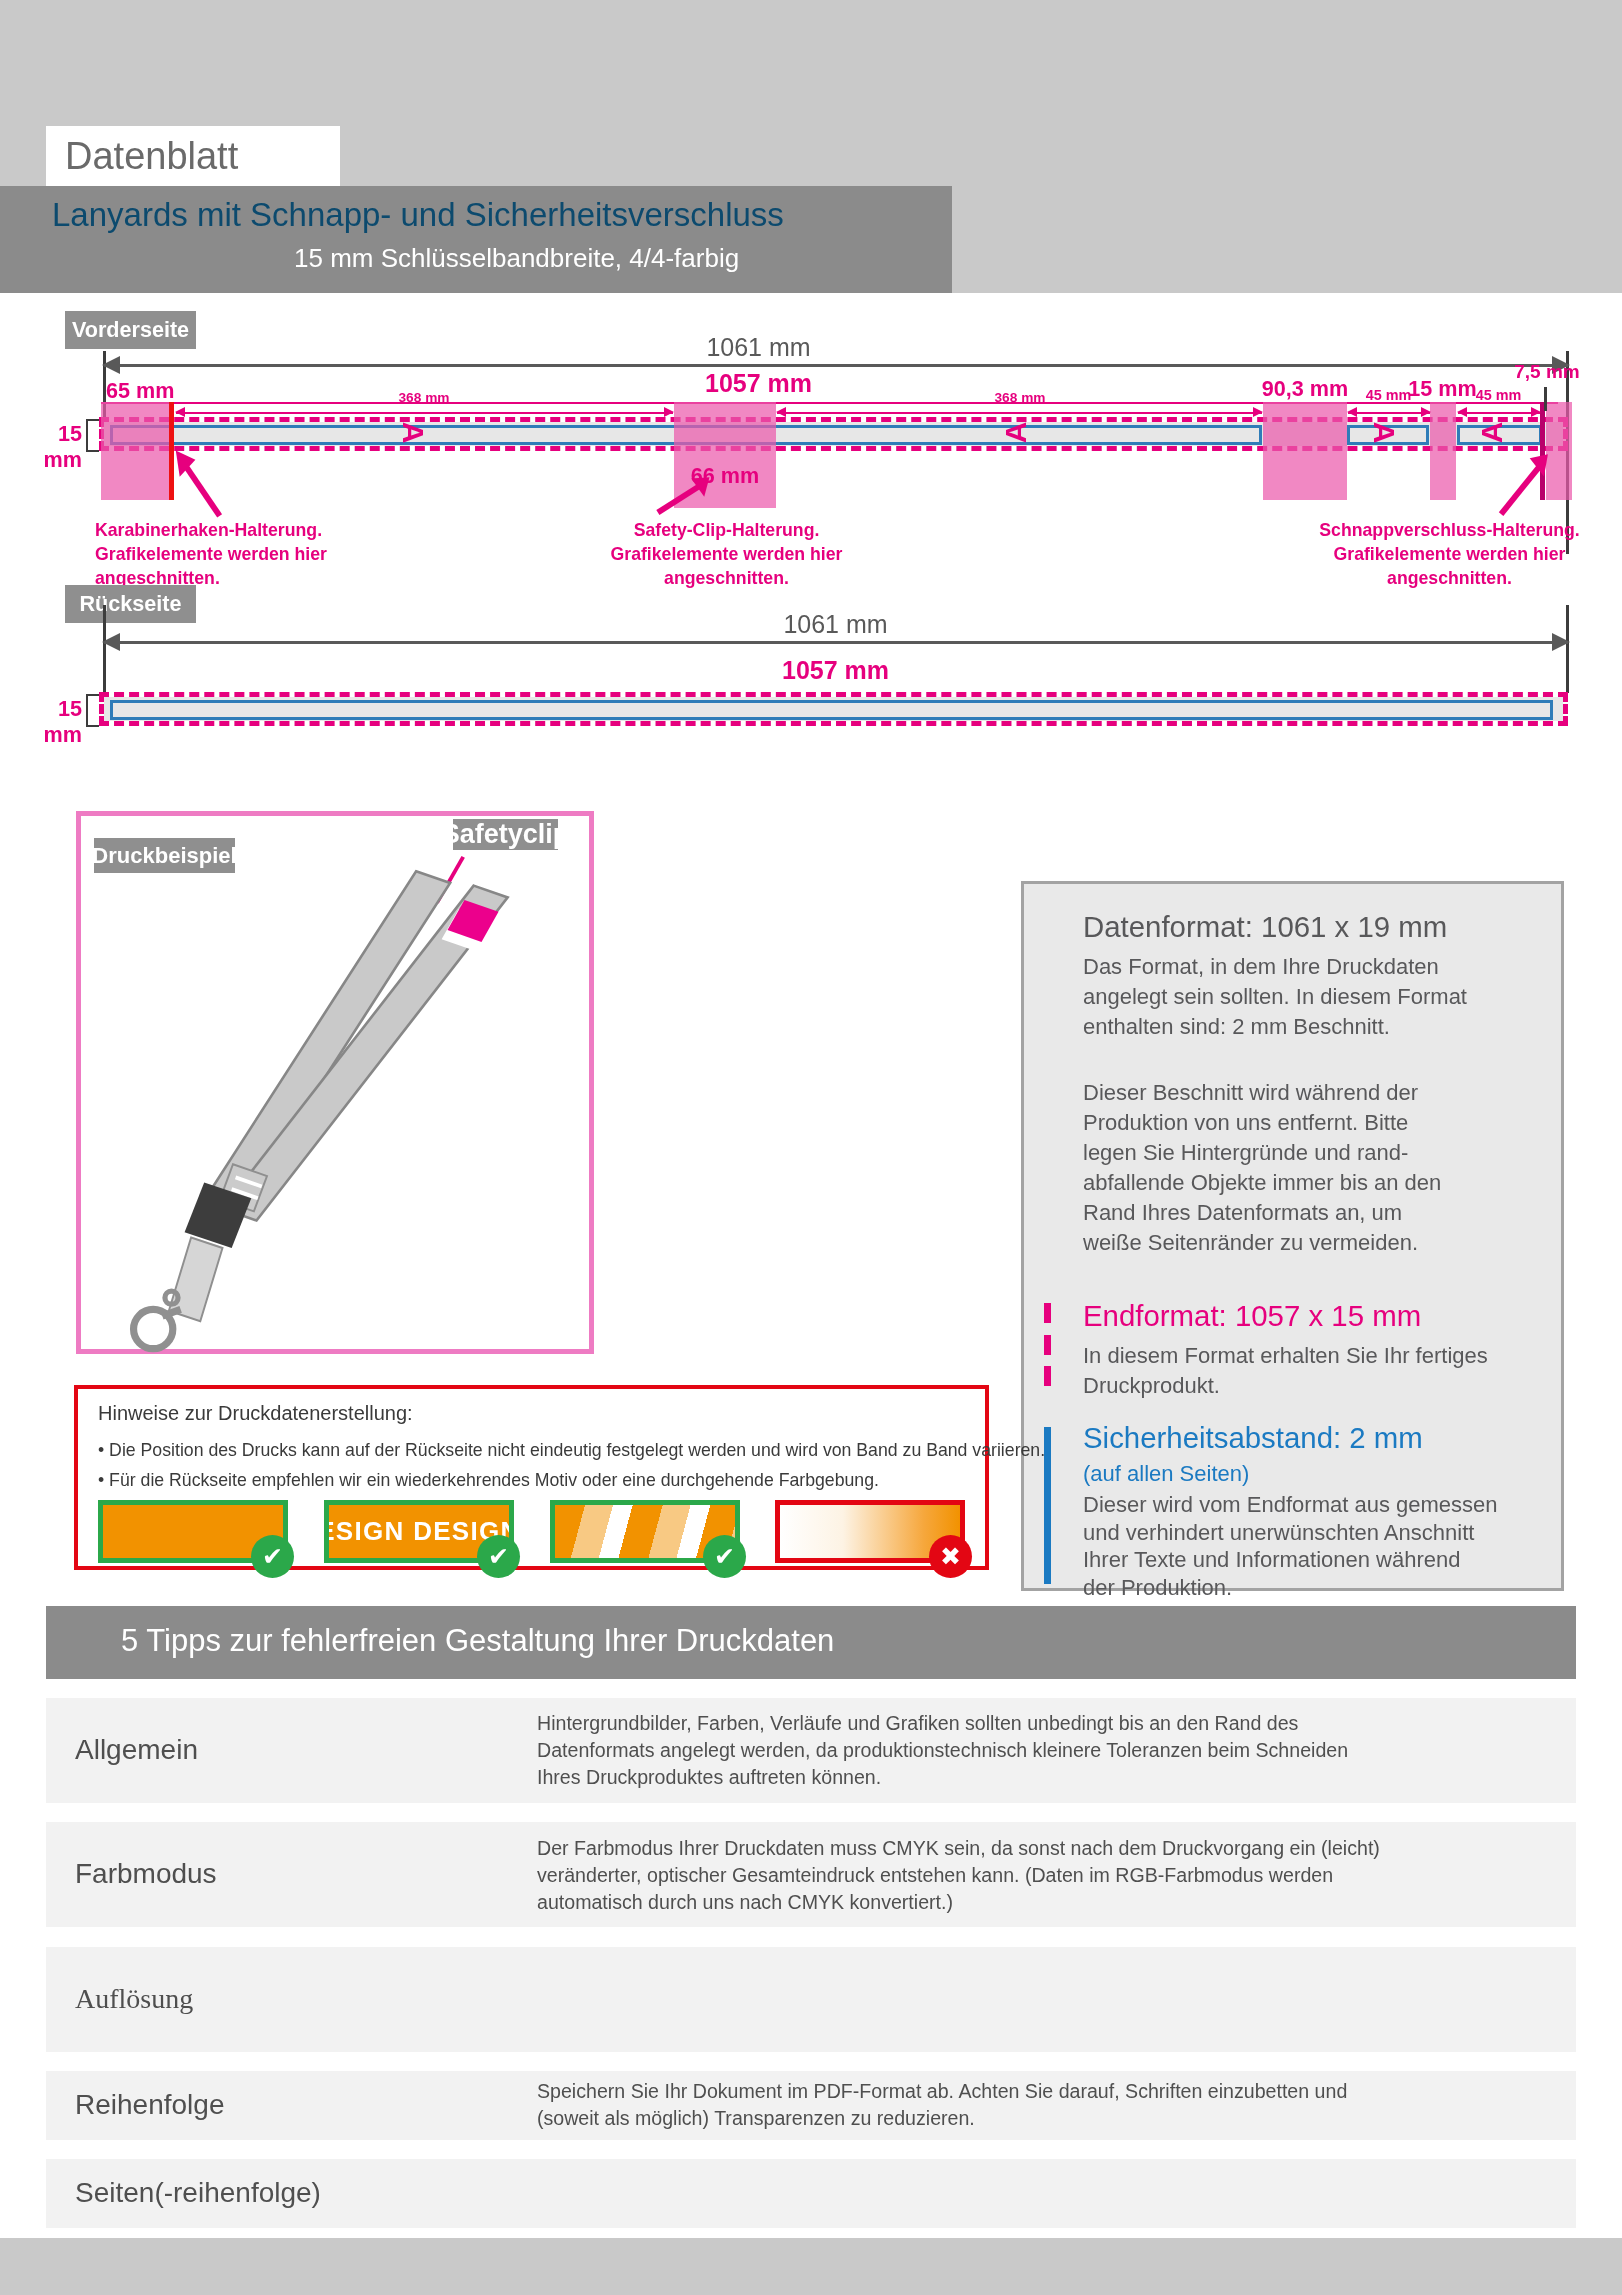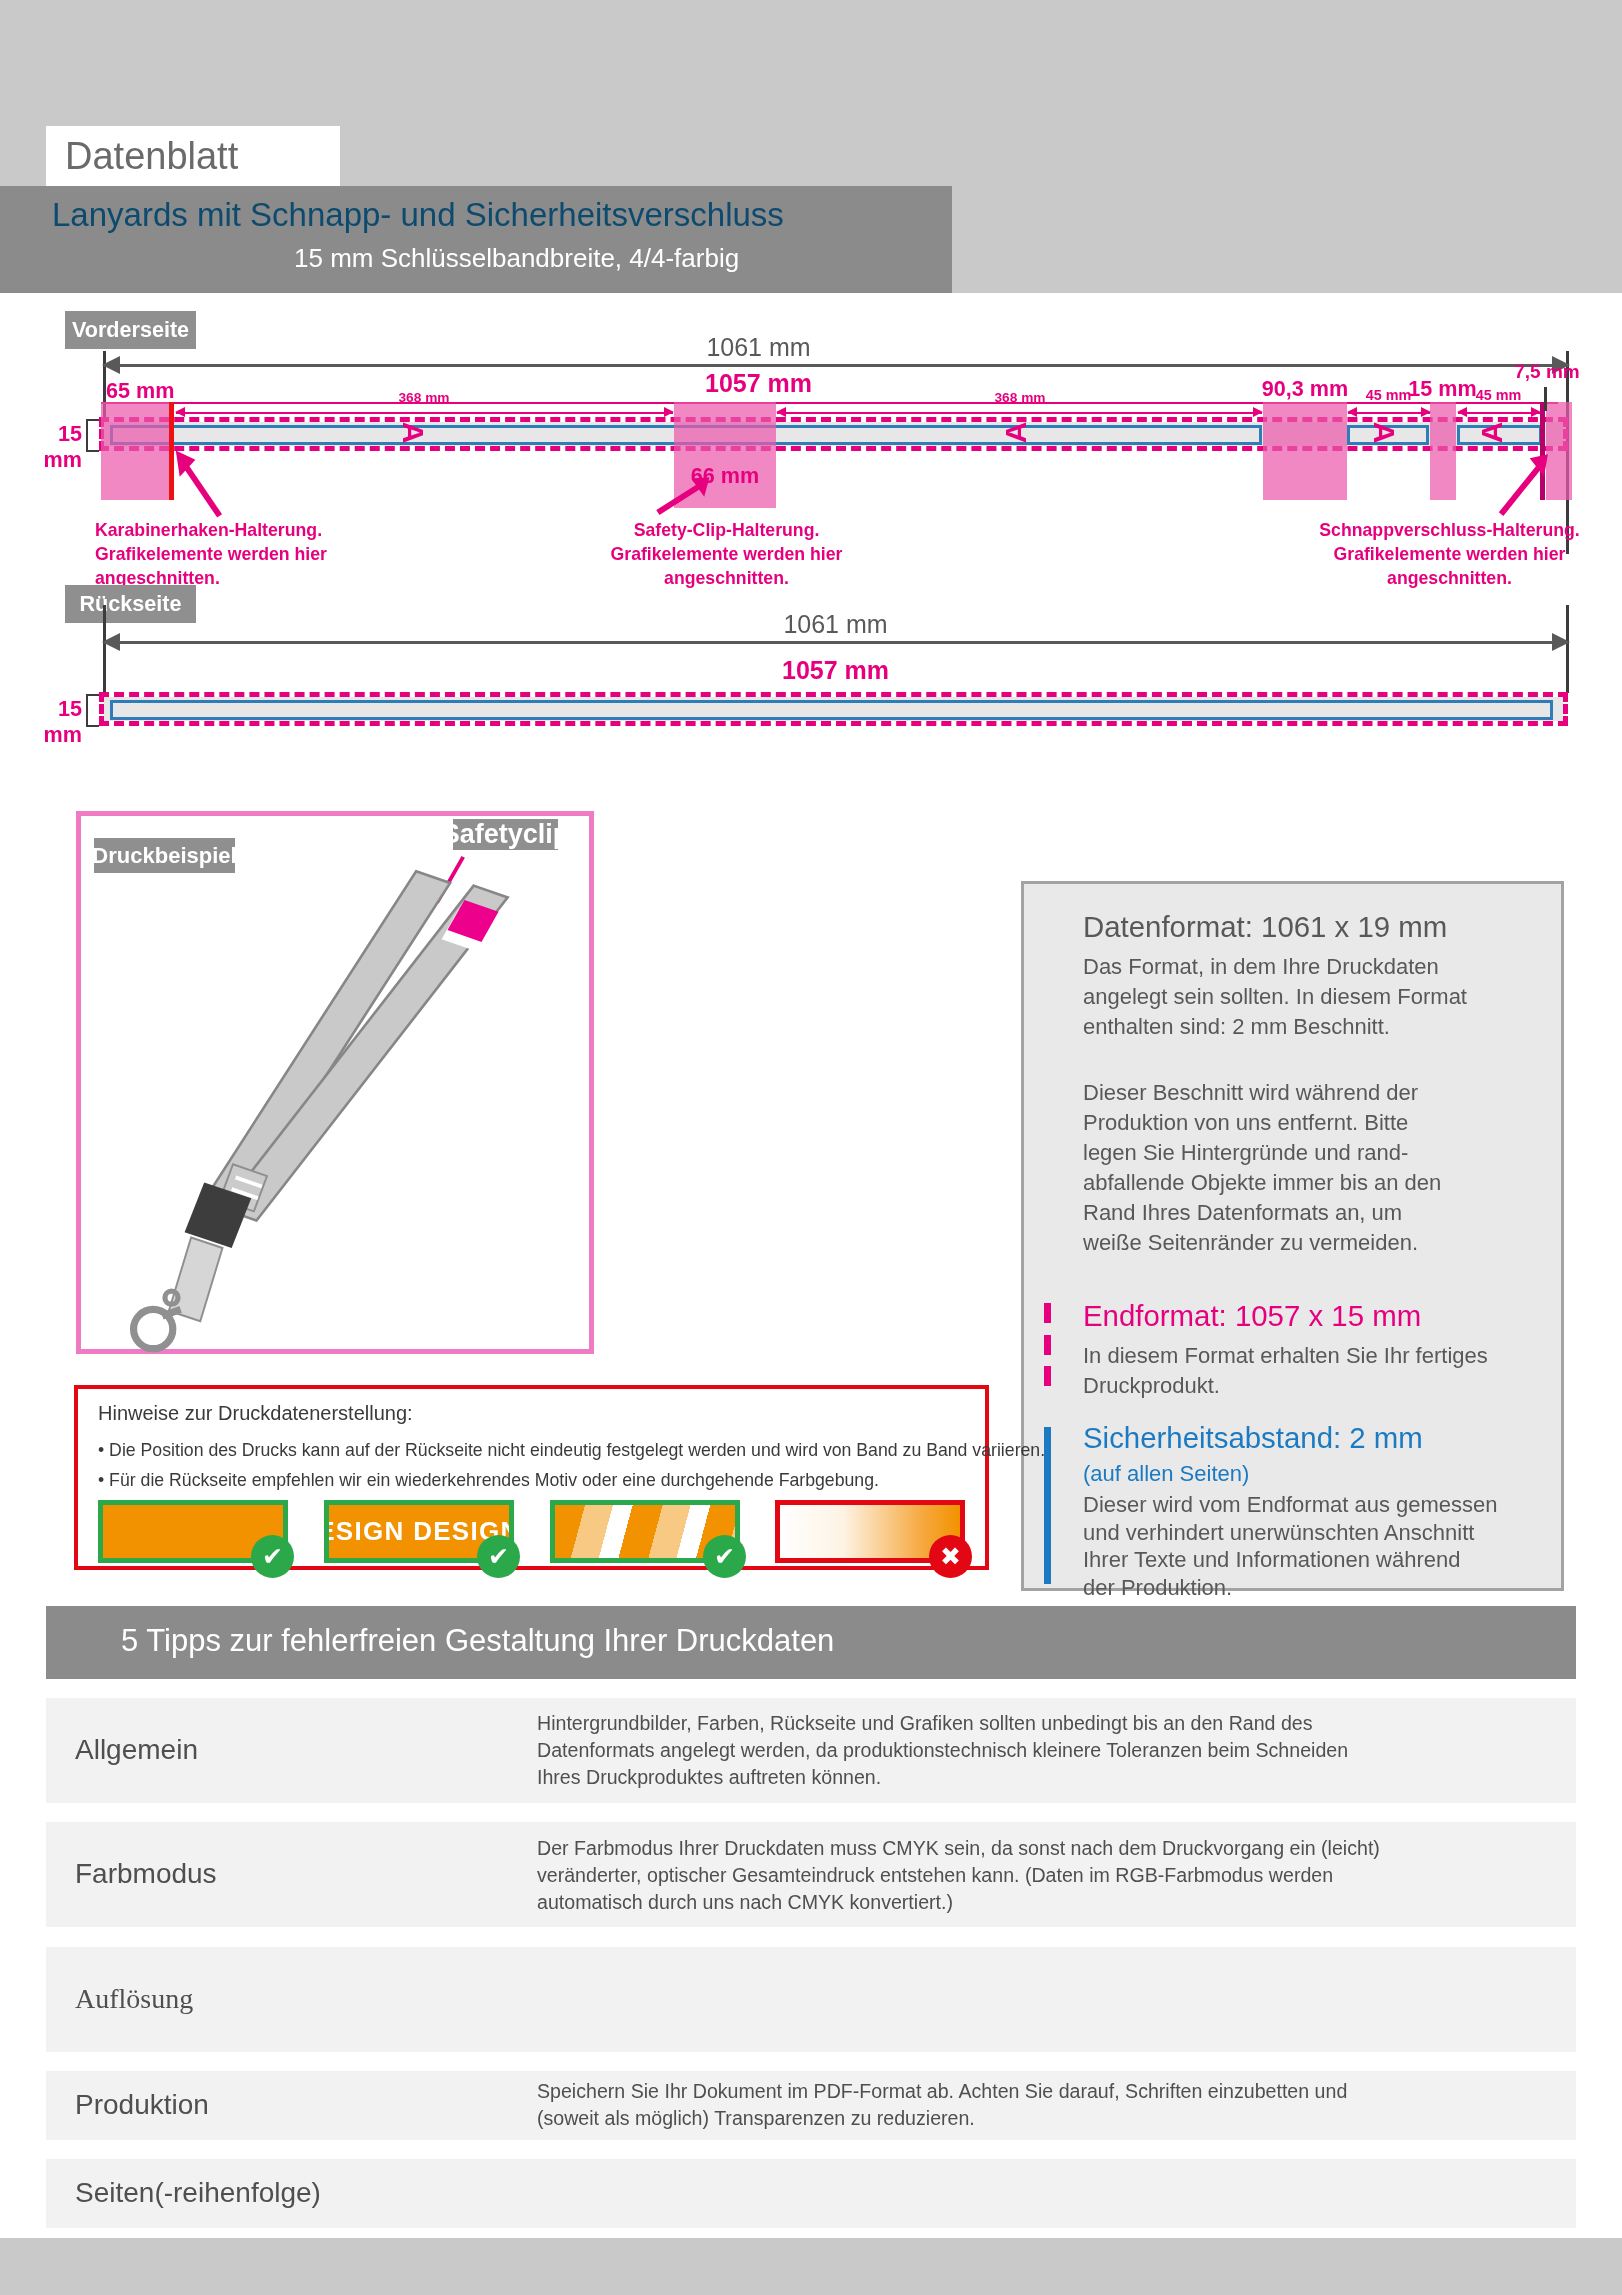--- a/index.html
+++ b/index.html
@@ -230,35 +230,35 @@
 
   <div class="swatch" style="left:775px;border:5.9px solid #e30613;box-sizing:border-box;
               background:linear-gradient(90deg,#ffffff 0%,#fdf3e4 35%,#f6a73c 80%,#f29200 100%);"></div>
   <div class="badge" style="left:929px;top:1535px;background:#e30613;">✖</div>
 
   <div class="abs" style="left:46px;top:1606px;width:1530px;height:73px;background:#8b8b8b;"></div>
   <div class="abs" style="left:121px;top:1623px;font-size:31px;color:#ffffff;">5 Tipps zur fehlerfreien Gestaltung Ihrer Druckdaten</div>
 
   <div class="rowbg" style="top:1698px;height:105px;"></div>
   <div class="rowlbl" style="top:1734px;">Allgemein</div>
-  <div class="rowtxt pre" style="top:1710px;">Hintergrundbilder, Farben, Rückseite und Grafiken sollten unbedingt bis an den Rand des
+  <div class="rowtxt pre" style="top:1710px;">Hintergrundbilder, Farben, Verläufe und Grafiken sollten unbedingt bis an den Rand des
 Datenformats angelegt werden, da produktionstechnisch kleinere Toleranzen beim Schneiden
 Ihres Druckproduktes auftreten können.</div>
 
   <div class="rowbg" style="top:1822px;height:105px;"></div>
   <div class="rowlbl" style="top:1858px;">Farbmodus</div>
   <div class="rowtxt pre" style="top:1835px;">Der Farbmodus Ihrer Druckdaten muss CMYK sein, da sonst nach dem Druckvorgang ein (leicht)
 veränderter, optischer Gesamteindruck entstehen kann. (Daten im RGB-Farbmodus werden
 automatisch durch uns nach CMYK konvertiert.)</div>
 
   <div class="rowbg" style="top:1947px;height:105px;"></div>
   <div class="rowlbl" style="top:1983px;font-family:Liberation Serif, serif;">Auflösung</div>
 
   <div class="rowbg" style="top:2071px;height:69px;"></div>
-  <div class="rowlbl" style="top:2089px;">Produktion</div>
+  <div class="rowlbl" style="top:2089px;">Reihenfolge</div>
   <div class="rowtxt pre" style="top:2078px;">Speichern Sie Ihr Dokument im PDF-Format ab. Achten Sie darauf, Schriften einzubetten und
 (soweit als möglich) Transparenzen zu reduzieren.</div>
 
   <div class="rowbg" style="top:2159px;height:69px;"></div>
   <div class="rowlbl" style="top:2177px;">Seiten(-reihenfolge)</div>
 
   <div class="abs" style="left:0;top:2238px;width:1623px;height:58px;background:#c9c9c9;"></div>
 </div>
 
 

